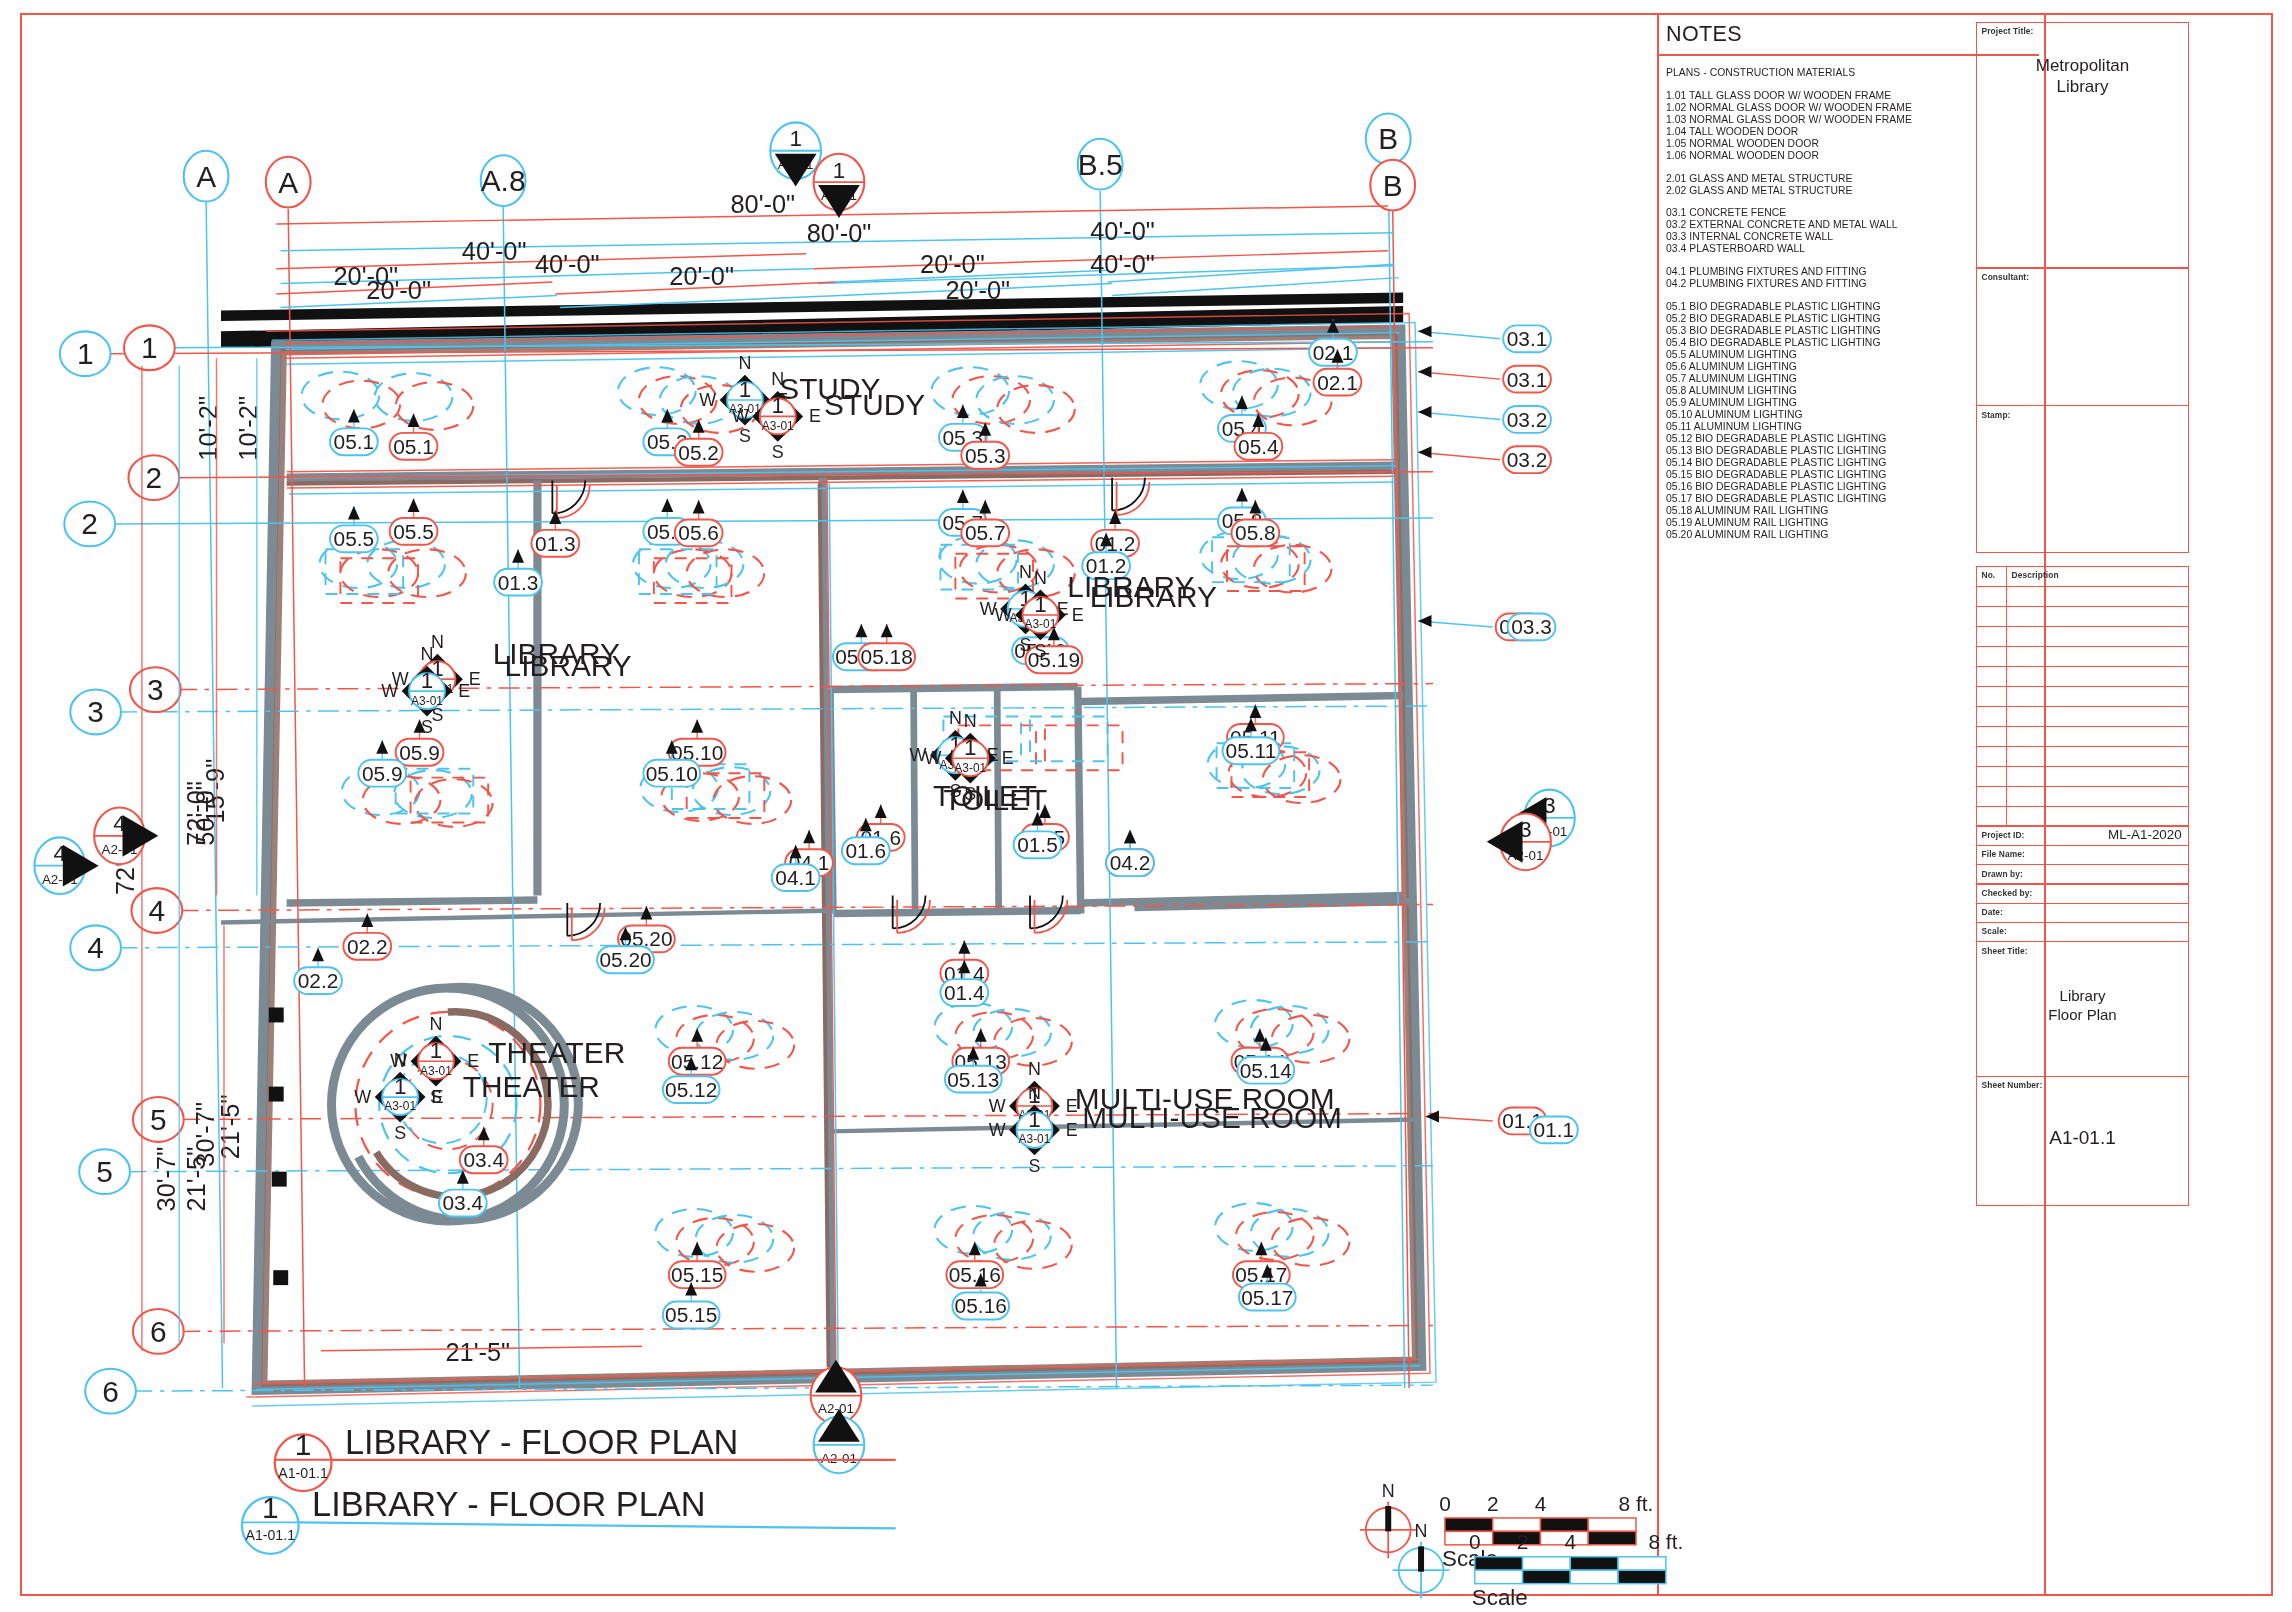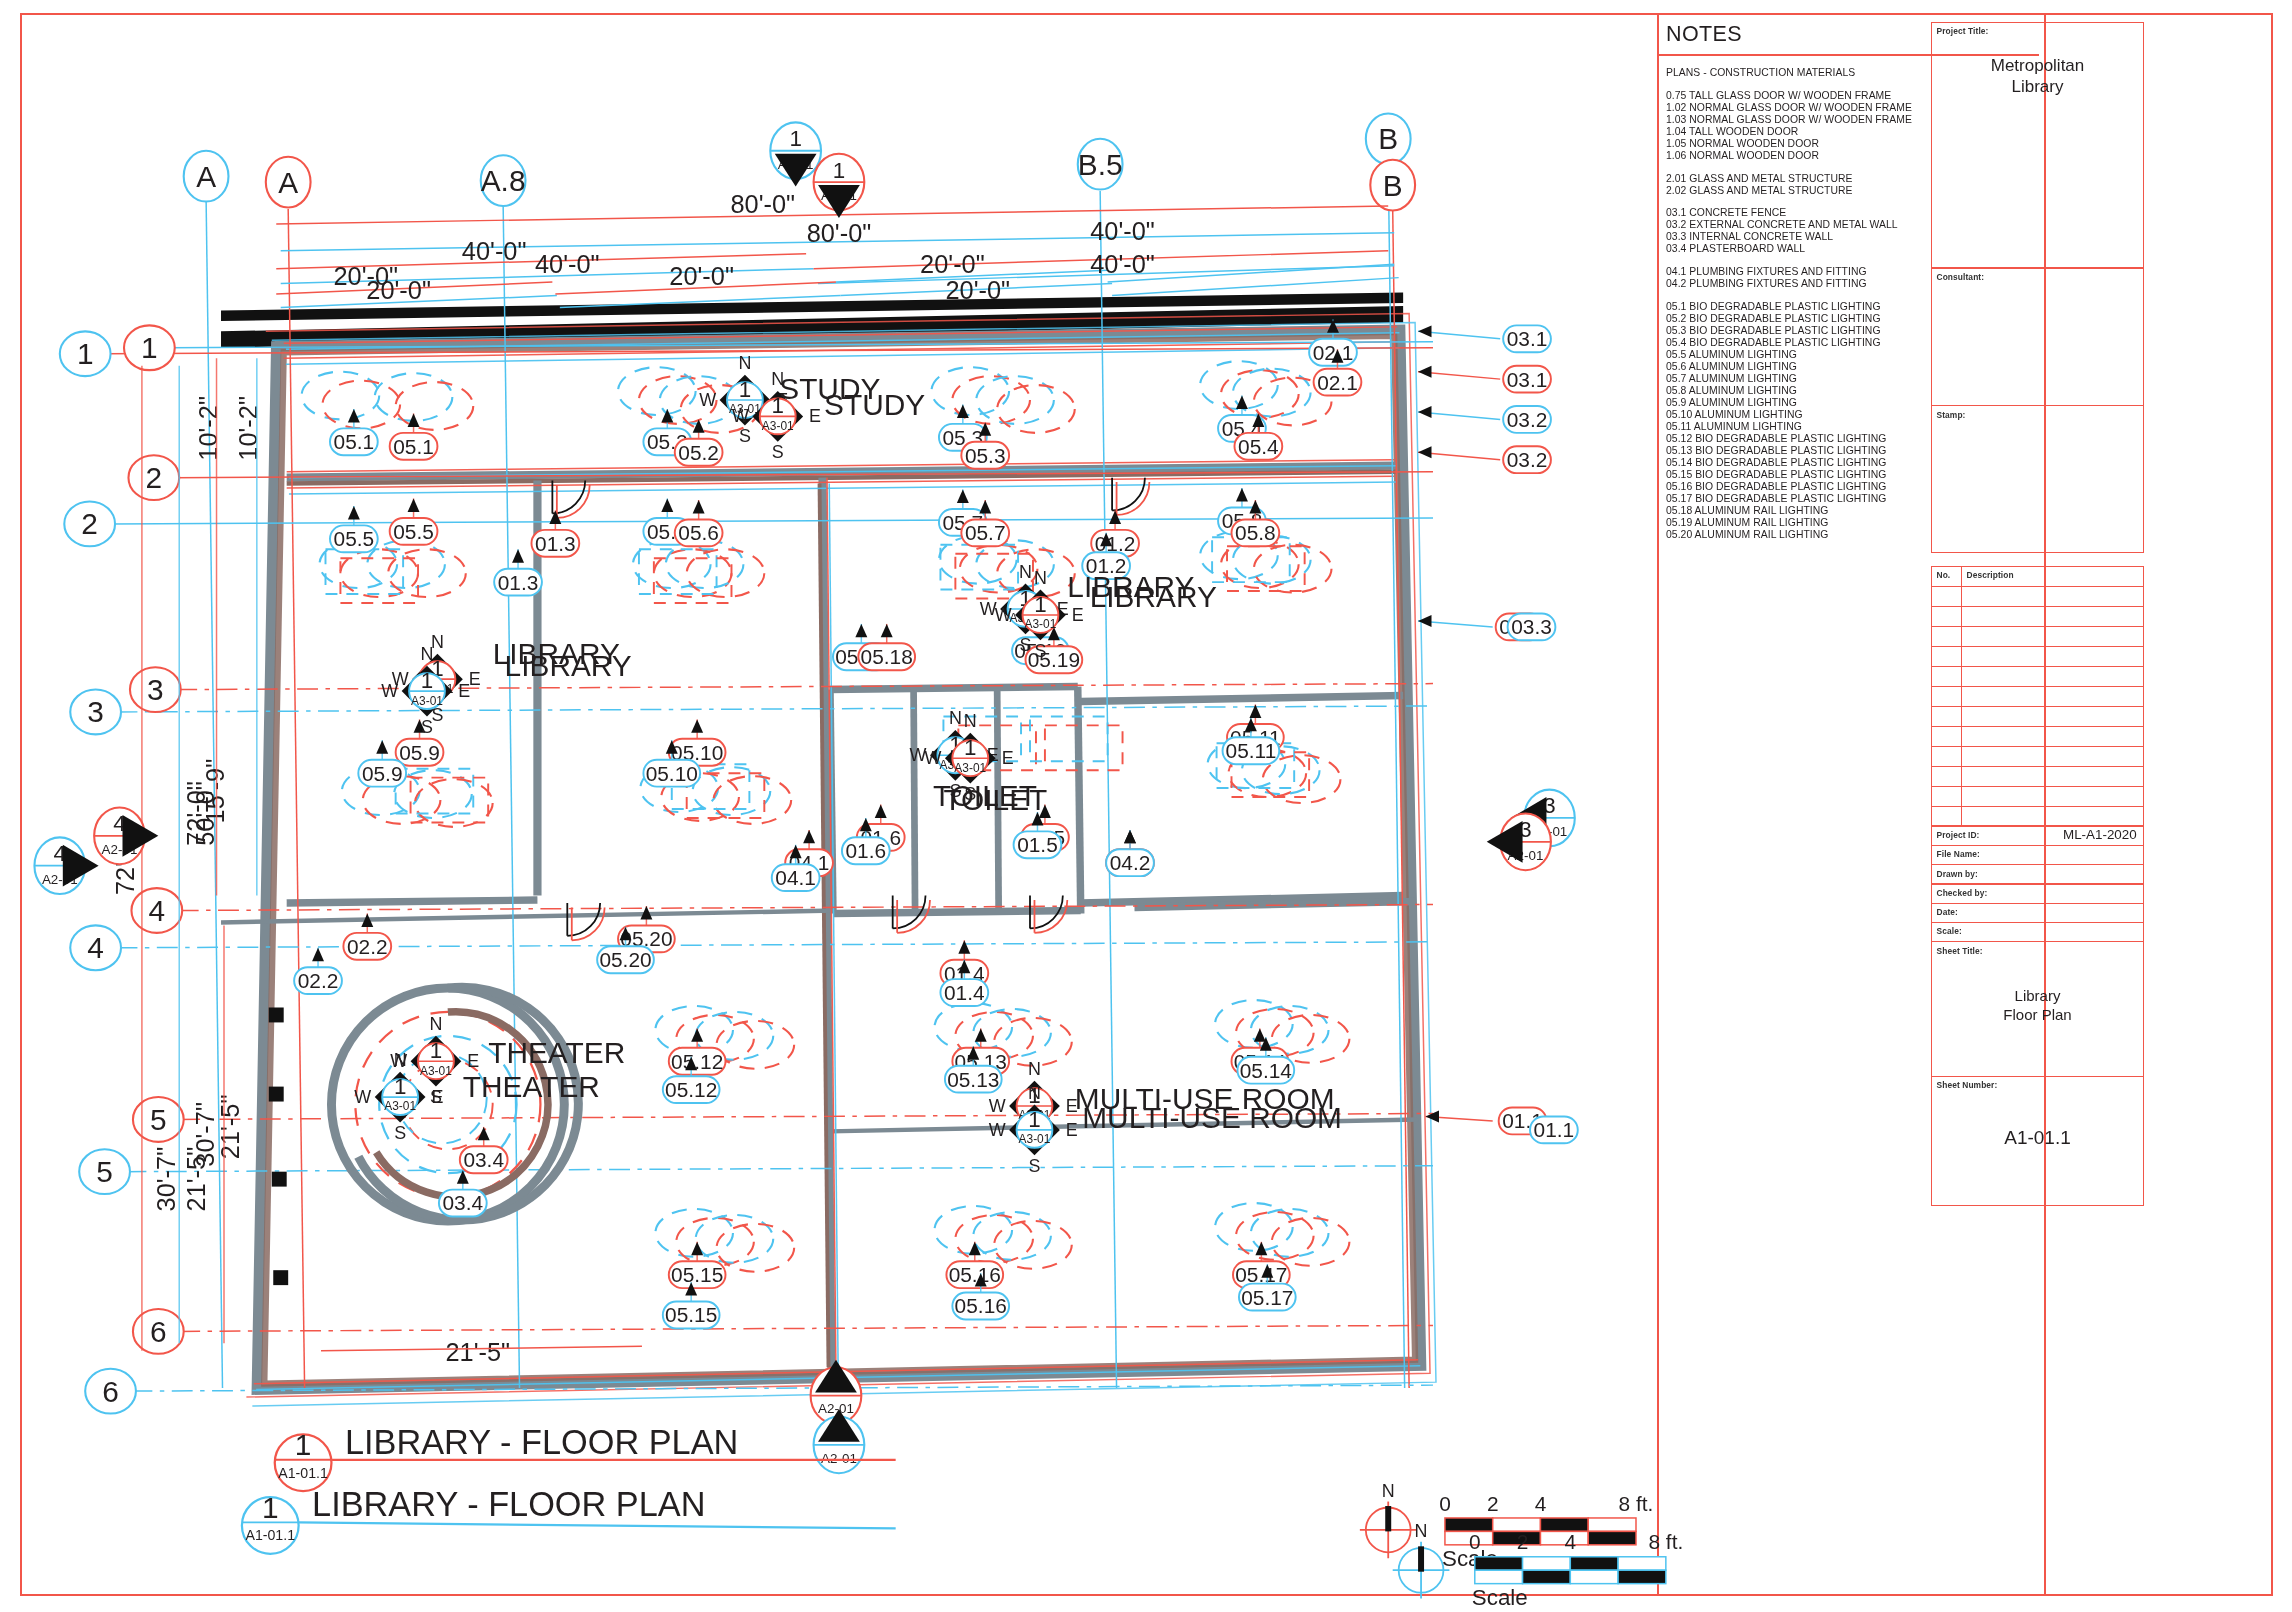--- a/index.html
+++ b/index.html
@@ -16,21 +16,21 @@
   
   #notes-panel{left:1666px;top:21.5px;width:376px;}
   #notes-title{font-size:21.5px;font-weight:400;letter-spacing:0.4px;color:#231f20;padding-bottom:7.2px;}
   #notes-title-rule{width:380px;height:0;border-top:2px solid #f2564a;margin-left:-7.2px;}
   #notes-body{margin-top:11.6px;font-size:10.4px;line-height:12px;letter-spacing:0.04px;}
   .note-head{margin-bottom:10.7px;}
   .note-grp{margin-bottom:10.7px;}
   .note-line{white-space:nowrap;}
 
   
-  #titleblock{left:1931px;top:23px;width:213px;}
+  #titleblock{left:1976px;top:23px;width:213px;}
   .tb-cell{border:1.3px solid #f2564a;box-sizing:border-box;position:relative;margin-top:-1.3px;}
   .tb-lab{font-size:8.4px;font-weight:bold;color:#333;padding:3.6px 4.5px 0 4.5px;letter-spacing:0.1px;}
   .tb-big{text-align:center;font-size:17px;line-height:20.6px;color:#231f20;margin-top:19.7px;}
   .tb-mid{text-align:center;font-size:15px;line-height:19px;color:#231f20;margin-top:18px;}
   .tb-val-right{position:absolute;right:6.3px;bottom:2.7px;font-size:13.4px;}
   .tb-row{height:20.6px;}
   .revtable{border:1.3px solid #f2564a;box-sizing:border-box;}
   .rev-hdr{display:flex;height:19px;border-bottom:1.3px solid #f2564a;}
   .rev-no{width:30px;border-right:1.3px solid #f2564a;box-sizing:border-box;}
   .rev-desc{flex:1;}
@@ -61,21 +61,21 @@
   <div id="notes-divider" class="abs"></div>
   <div id="title-divider" class="abs"></div>
 
   <div id="notes-panel" class="abs">
     <div id="notes-title">NOTES</div>
     <div id="notes-title-rule"></div>
     <div id="notes-body">
       <div class="note-head">PLANS - CONSTRUCTION MATERIALS</div>
       <div id="notes-groups">
           <div class="note-grp">
-            <div class="note-line">0.75 TALL GLASS DOOR W/ WOODEN FRAME</div>
+            <div class="note-line">1.01 TALL GLASS DOOR W/ WOODEN FRAME</div>
             <div class="note-line">1.02 NORMAL GLASS DOOR W/ WOODEN FRAME</div>
             <div class="note-line">1.03 NORMAL GLASS DOOR W/ WOODEN FRAME</div>
             <div class="note-line">1.04 TALL WOODEN DOOR</div>
             <div class="note-line">1.05 NORMAL WOODEN DOOR</div>
             <div class="note-line">1.06 NORMAL WOODEN DOOR</div>
           </div>
           <div class="note-grp">
             <div class="note-line">2.01 GLASS AND METAL STRUCTURE</div>
             <div class="note-line">2.02 GLASS AND METAL STRUCTURE</div>
           </div>

